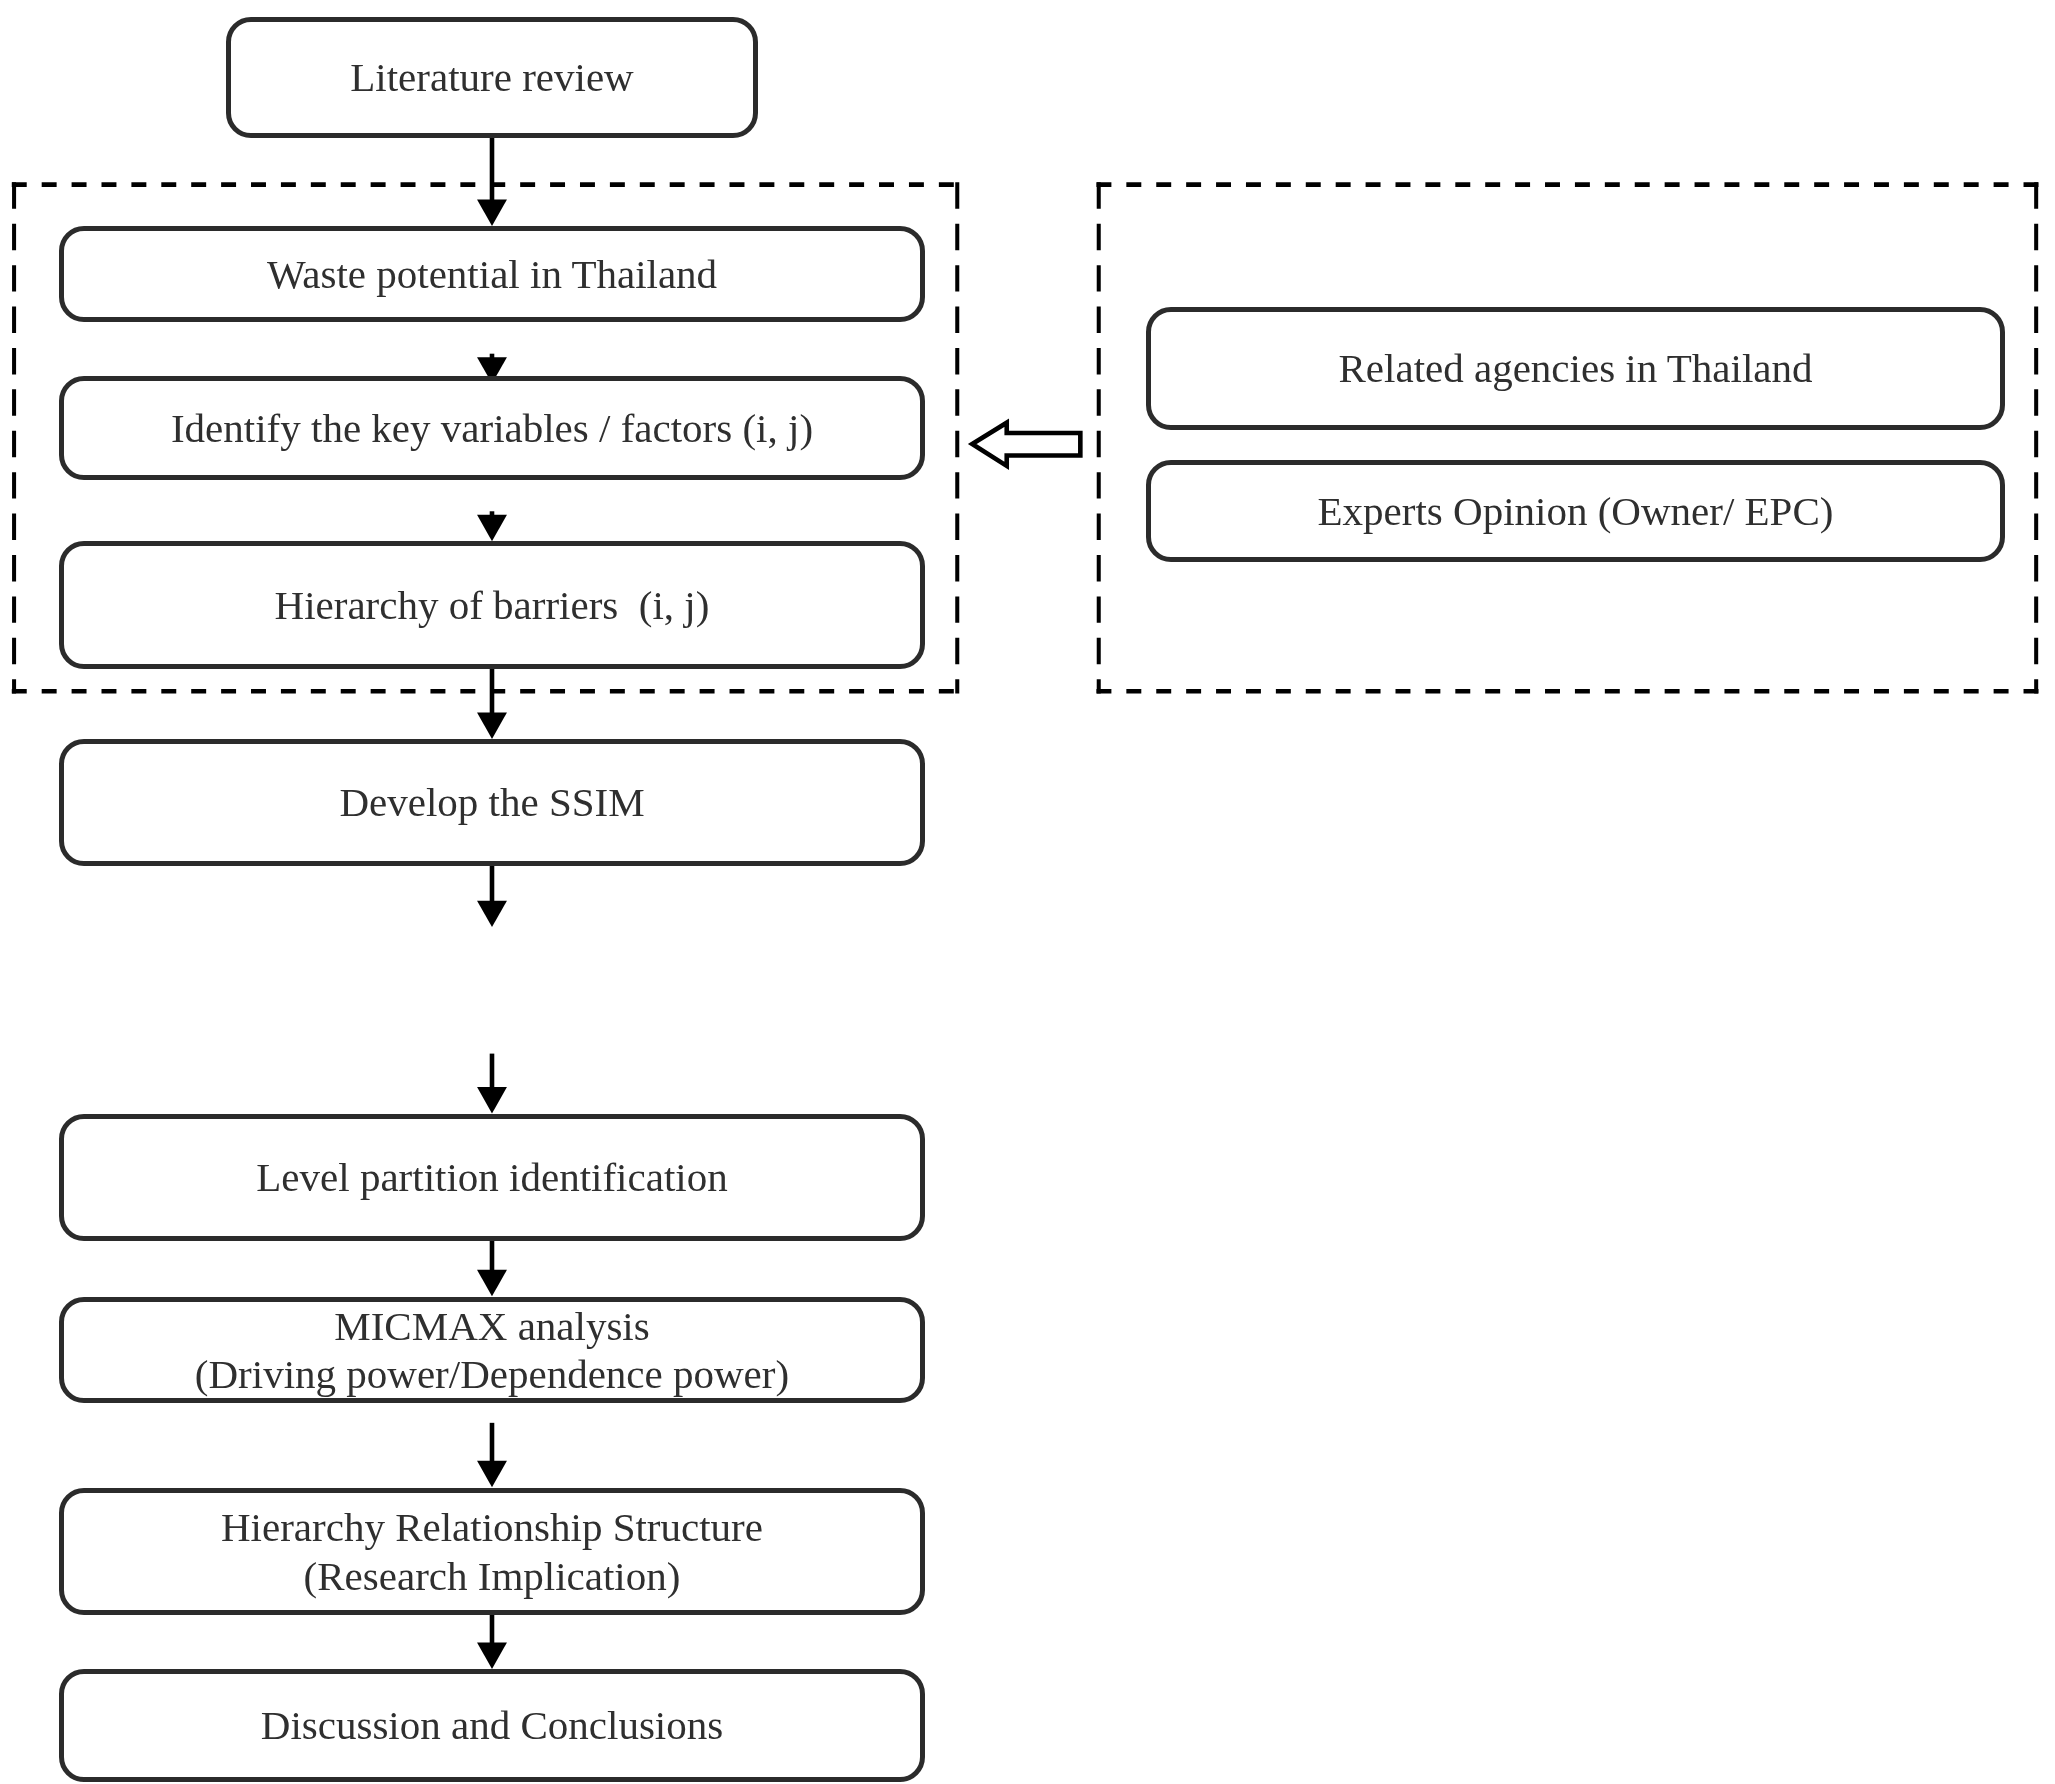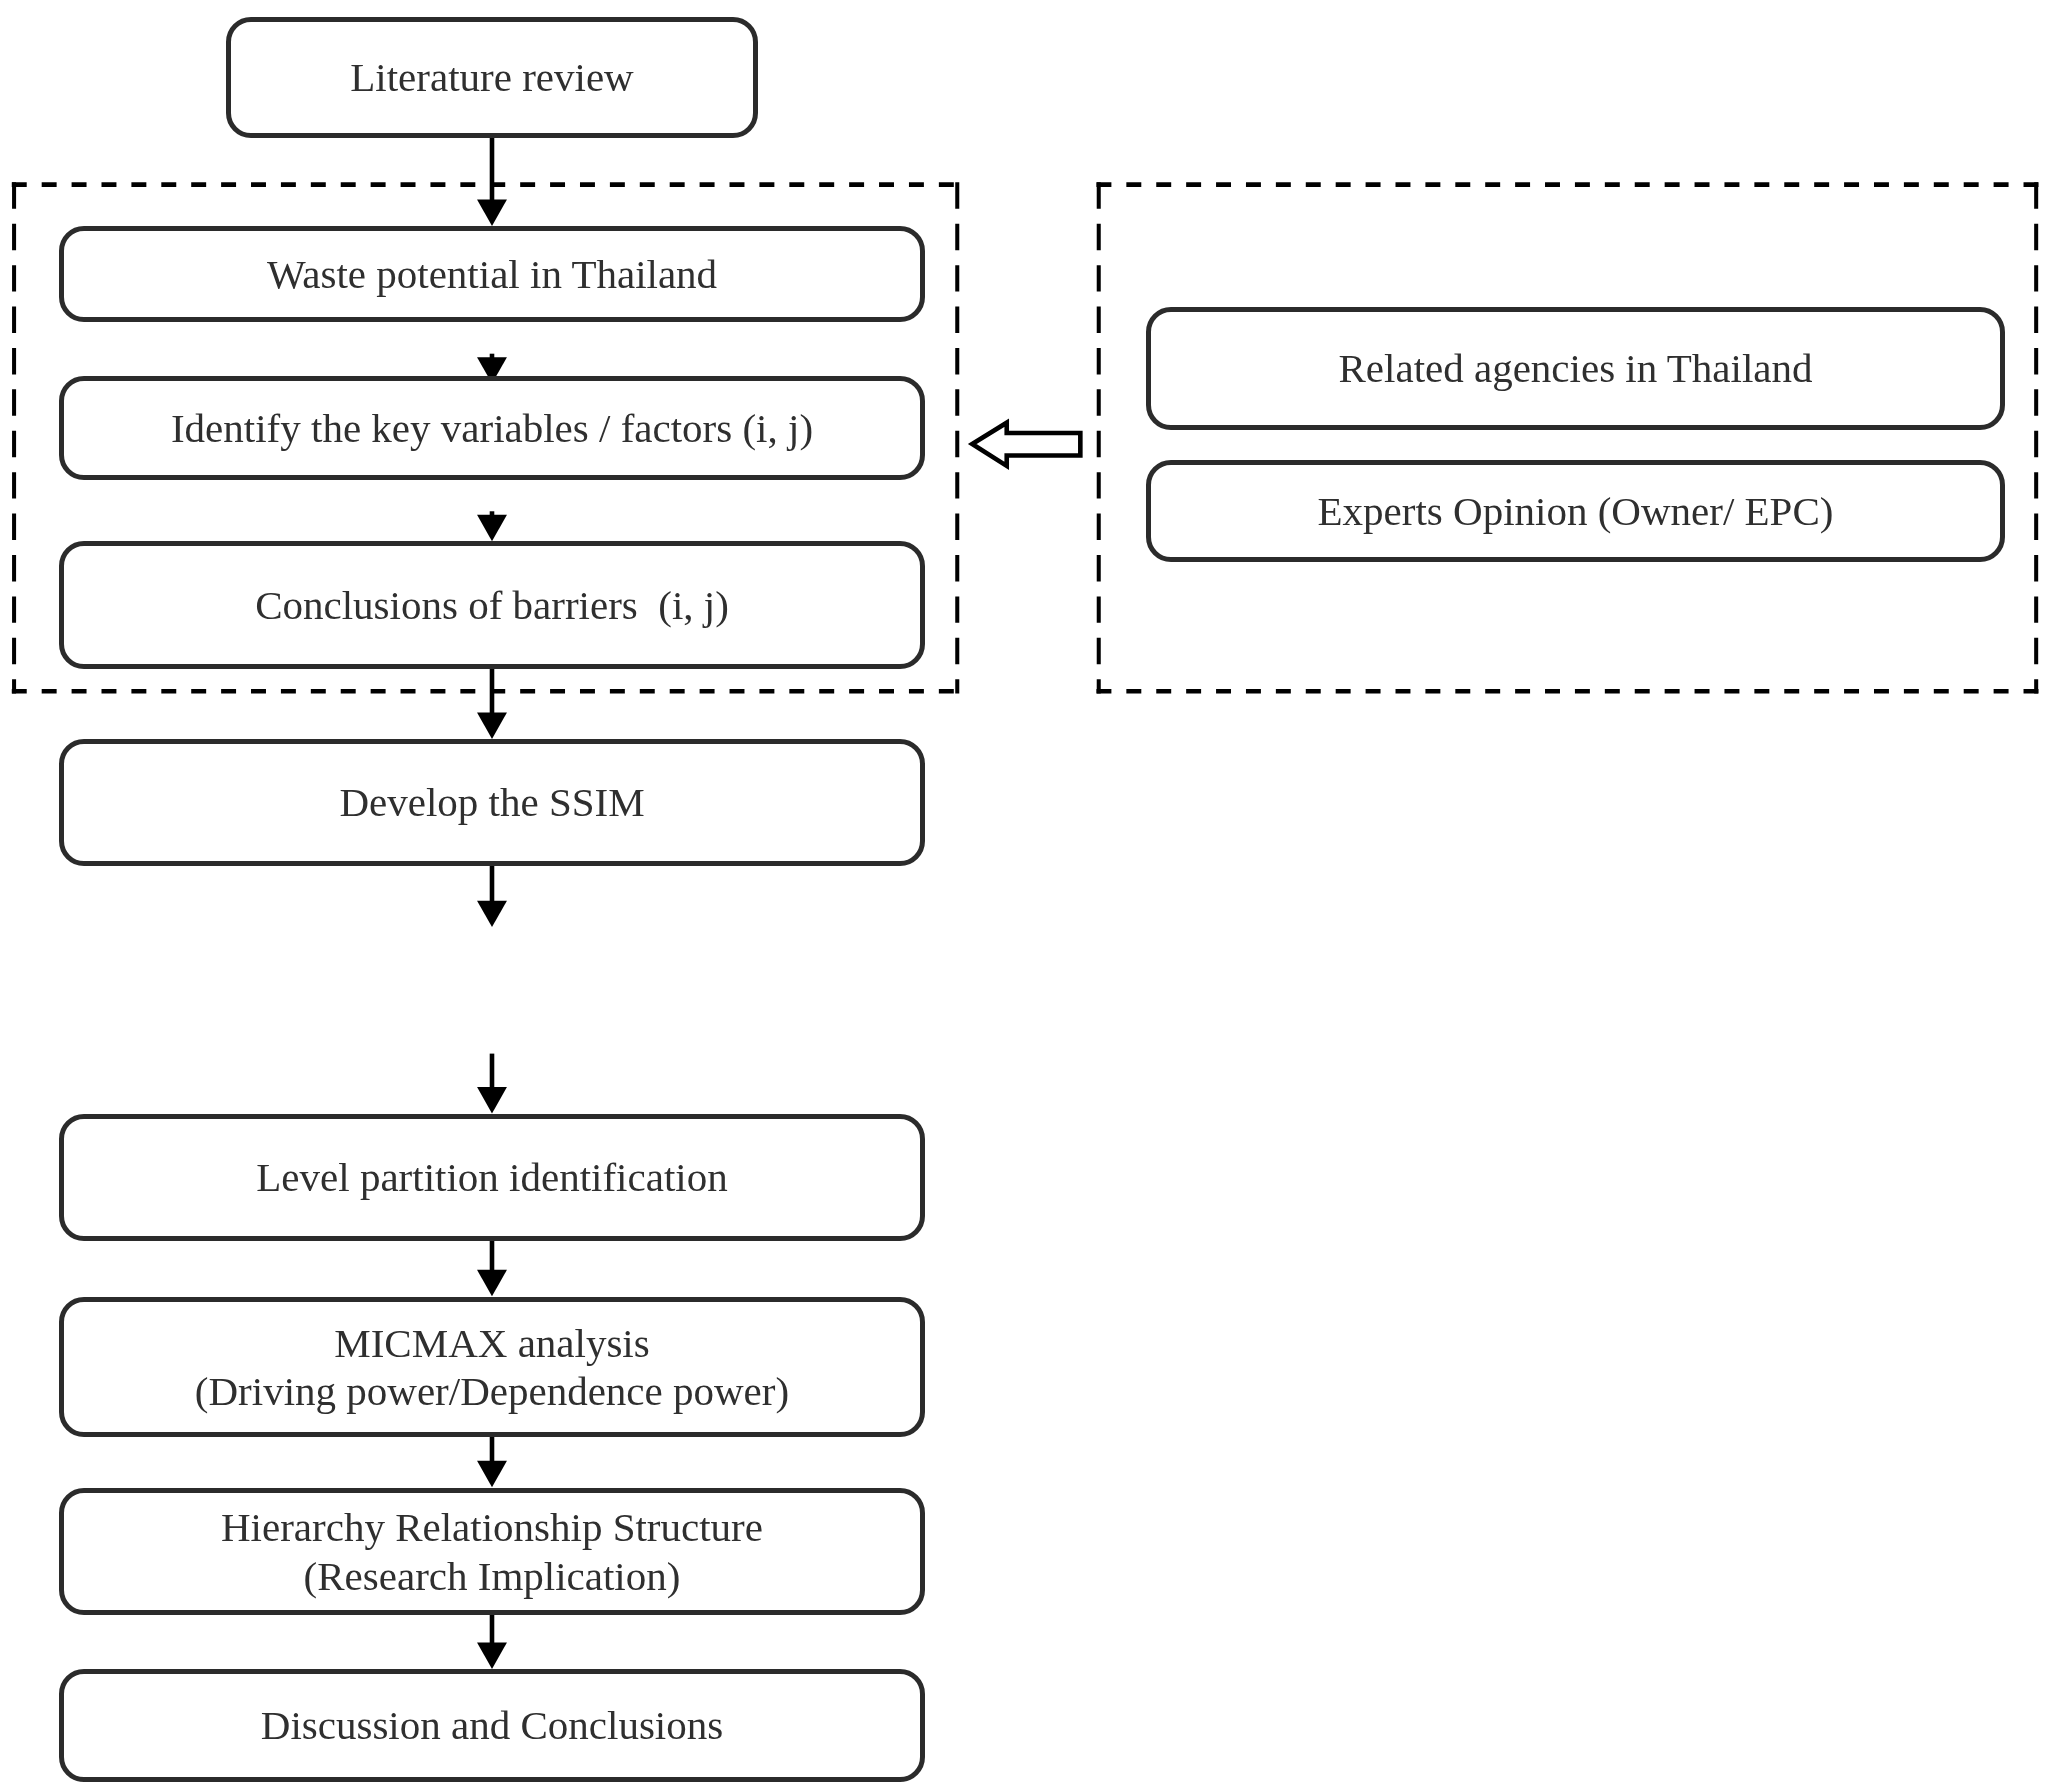--- a/index.html
+++ b/index.html
@@ -22,21 +22,21 @@
     white-space:pre-wrap;padding:0 5px;
   }
   
   .n-lit       {left:226px; top:17px;  width:532px; height:121px;}
   .n-waste     {left:59px; top:226px; width:866px;height:96px;text-align:right;}
   .n-identify  {left:59px; top:376px; width:866px;height:104px;}
   .n-collect   {left:59px; top:541px; width:866px;height:128px;}
   .n-ssim      {left:59px; top:739px;width:866px;height:127px;}
   .n-reach     {left:59px; top:927px;width:866px;height:127px;}
   .n-level     {left:59px; top:1114px;width:866px;height:127px;}
-  .n-micmax    {left:59px; top:1297px;width:866px;height:140px;}
+  .n-micmax    {left:59px; top:1297px;width:866px;height:106px;}
   .n-hier      {left:59px; top:1488px;width:866px;height:127px;}
   .n-disc      {left:59px; top:1669px;width:866px;height:113px;}
   
   .n-related   {left:1146px;top:307px; width:859px;height:123px;}
   .n-experts   {left:1146px;top:460px; width:859px;height:102px;}
 
   .dash-h{stroke:var(--dash);stroke-width:8;stroke-dasharray:26 26;fill:none;}
   .dash-v{stroke:var(--dash);stroke-width:7;stroke-dasharray:46 26;fill:none;}
   .shaft{stroke:var(--arrow);stroke-width:8;}
   .head{fill:var(--arrow);stroke:none;}
@@ -104,21 +104,21 @@
       <path class="block-arrow" d="M22 47 L82 10 L82 28 L210 28 L210 67 L82 67 L82 85 Z"></path>
     </g>
   </svg>
 
   <div class="node n-lit">Literature review</div>
 
   <div class="node n-waste">Waste potential in Thailand</div>
 
   <div class="node n-identify">Identify the key variables / factors (i, j)</div>
 
-  <div class="node n-collect">Conclusions of barriers  (i, j)</div>
+  <div class="node n-collect">Hierarchy of barriers  (i, j)</div>
 
   <div class="node n-ssim">Develop the SSIM</div>
 
 
   <div class="node n-level">Level partition identification</div>
 
   <div class="node n-micmax">MICMAX analysis
 (Driving power/Dependence power)</div>
 
   <div class="node n-hier">Hierarchy Relationship Structure

